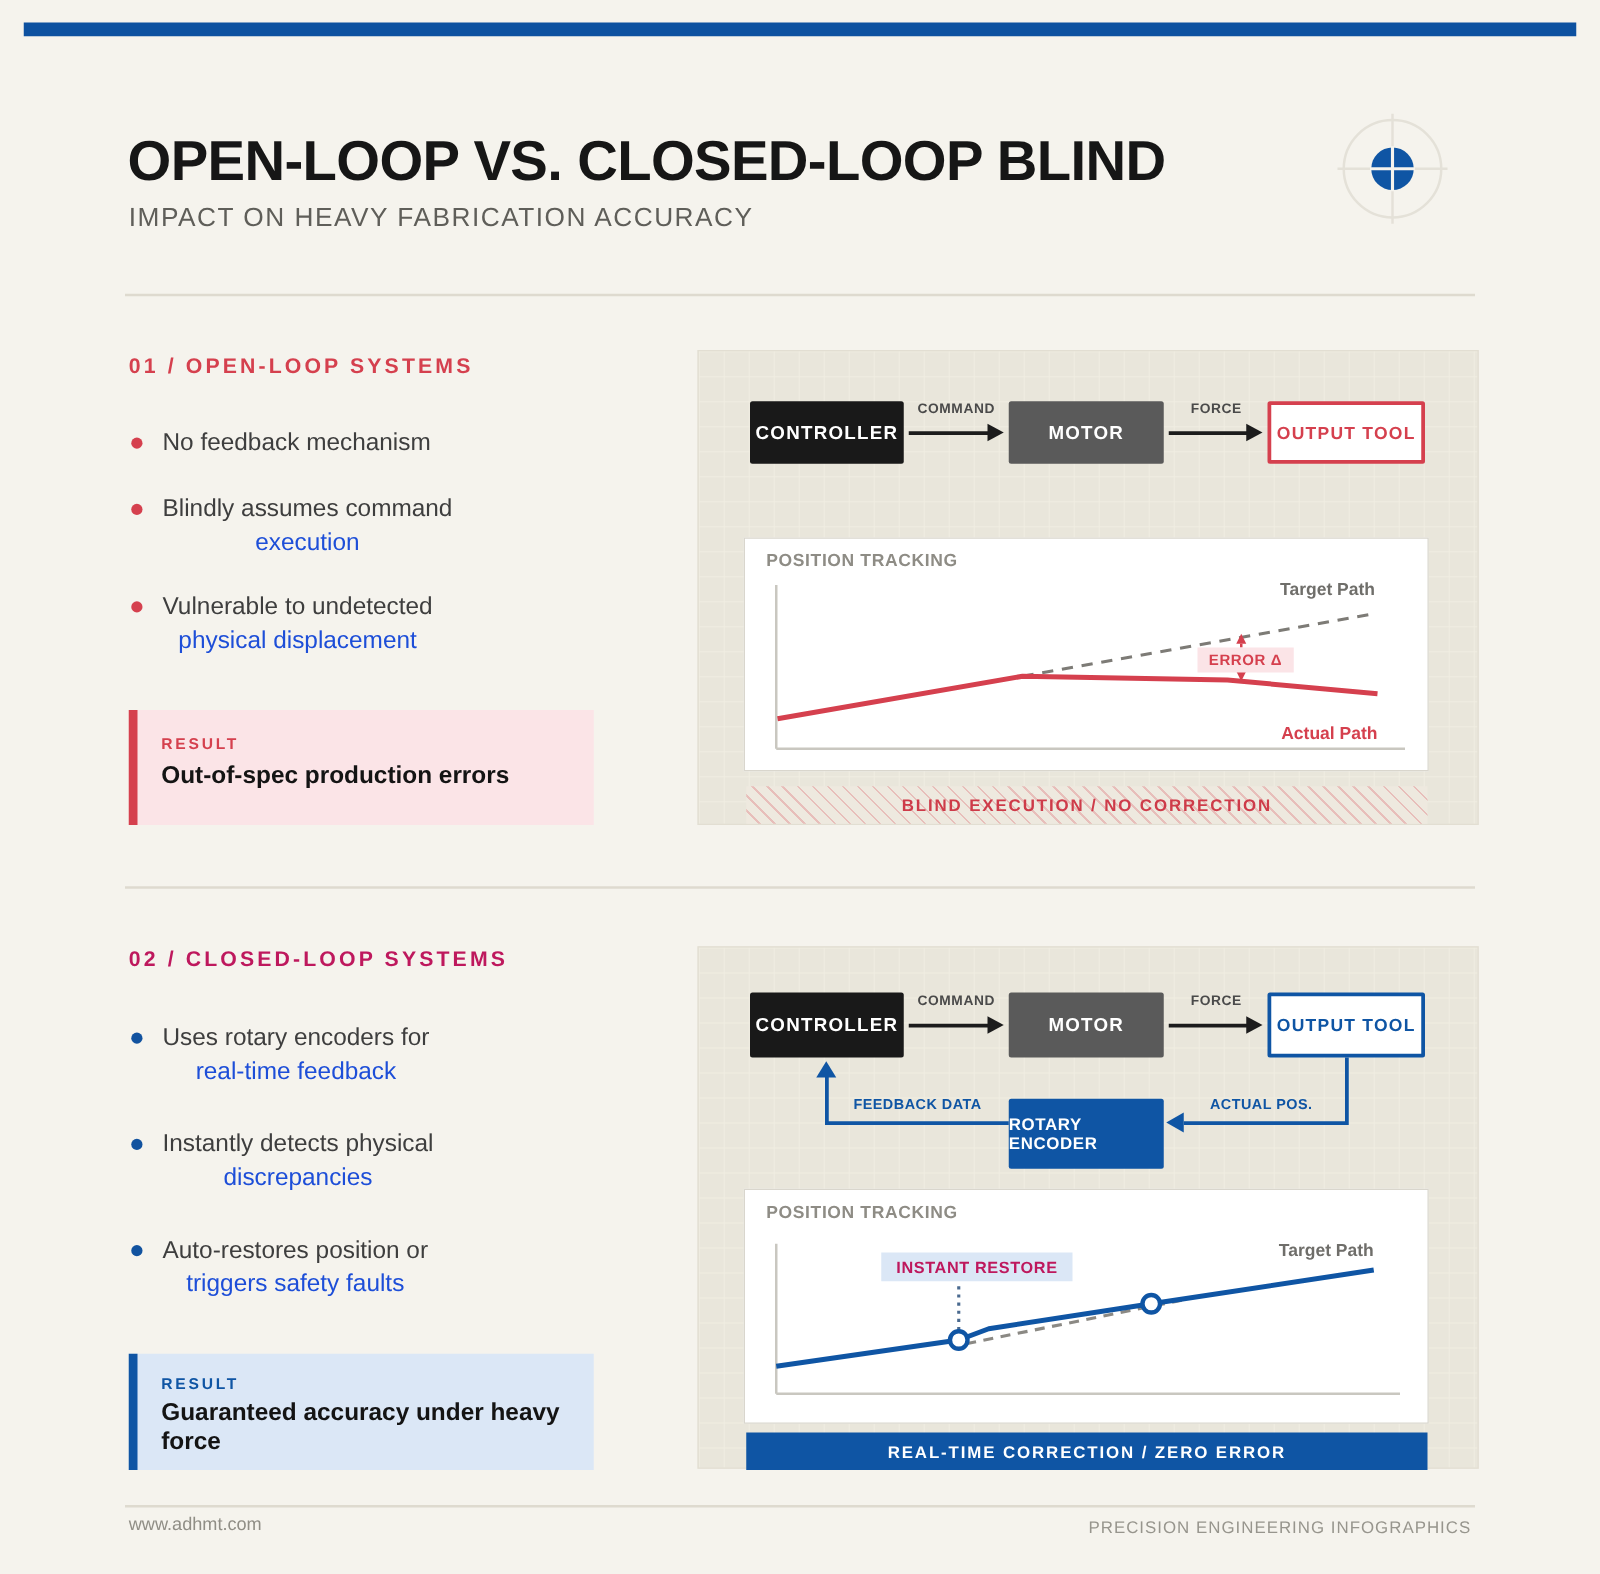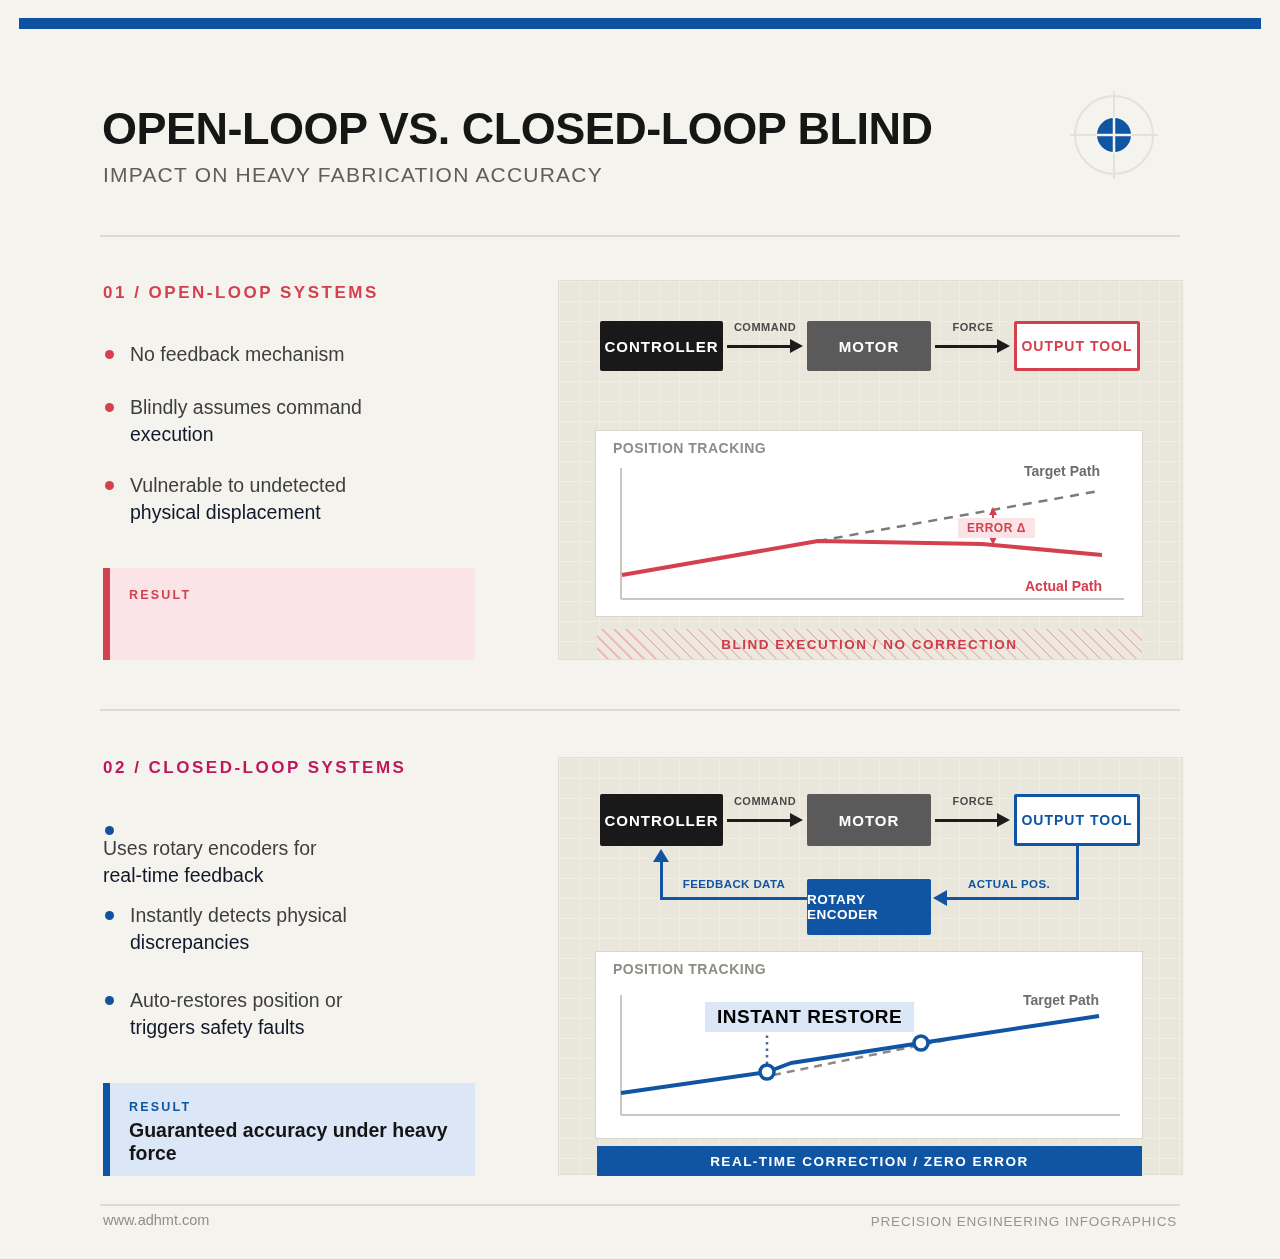--- a/index.html
+++ b/index.html
@@ -27,21 +27,21 @@
   
   .sec-head { left:103px; width:420px; font-size:17px; font-weight:bold; letter-spacing:2.5px; }
   .sec-head.red  { color:#d5404e; }
   .sec-head.blue { color:#be185d; }
 
   .bullet { left:103px; width:400px; display:flex; }
   .bullet .dot { width:9px; height:9px; border-radius:50%; margin:9px 16px 0 2px; flex:0 0 auto; }
   .dot.red  { background:#d5404e; }
   .dot.blue { background:#11529f; }
   .bullet .bl1 { font-size:19.5px; color:#3e3e3e; line-height:27px; }
-  .bullet .bl2 { font-size:19.5px; color:#0f172a; line-height:27px; }
+  .bullet .bl2 { font-size:19.5px; color:#1d4ed8; line-height:27px;text-align:center; }
 
   .result-box { left:103px; width:372px; }
   .result-box .bar { position:absolute; left:0; top:0; bottom:0; width:7px; }
   .result-box .inner { padding:20px 18px 0 26px; }
   .result-label { font-size:12.5px; font-weight:bold; letter-spacing:2.2px; margin-bottom:7px; }
   .result-text { font-size:19.5px; font-weight:bold; color:#141414; line-height:23px; }
   .result-box.pink { background:#fbe4e7; }
   .result-box.pink .bar { background:#d5404e; }
   .result-box.pink .result-label { color:#d5404e; }
   .result-box.lblue { background:#dbe7f6; }
@@ -98,21 +98,21 @@
   }
   .chart-title { position:absolute; left:17px; top:9px; font-size:14px; font-weight:bold; color:#8e8c85; letter-spacing:0.5px; }
   .chart-label { position:absolute; font-size:14px; font-weight:bold; white-space:nowrap; }
   .lab-gray { color:#6f6e6a; }
   .lab-red  { color:#d5404e; }
   .err-badge {
     position:absolute; background:#fbe4e7; color:#d5404e; font-size:12px; font-weight:bold;
     letter-spacing:0.5px; padding:3px 9px; white-space:nowrap;
   }
   .restore-badge {
-    position:absolute; background:#dbe7f6; color:#000000; font-size:19px; font-weight:bold;
+    position:absolute; background:#dbe7f6; color:#be185d; font-size:13px; font-weight:bold;
     letter-spacing:0.5px; padding:4px 12px; white-space:nowrap;
   }
 
   .banner {
     position:absolute; height:30px; display:flex; align-items:center; justify-content:center;
     font-size:13.5px; font-weight:bold; letter-spacing:1.5px; white-space:nowrap;
   }
   .banner.hatch {
     background:#eee9df;
     background-image:repeating-linear-gradient(45deg, transparent 0 7px, rgba(213,62,76,0.25) 7px 8.5px);
@@ -161,20 +161,21 @@
   <span>
     <div class="bl1">Vulnerable to undetected</div>
     <div class="bl2">physical displacement</div>
   </span>
 </div>
 
 <div class="abs result-box pink" style="top:568px; height:92px;">
   <div class="bar"></div>
   <div class="inner">
     <div class="result-label">RESULT</div>
+    <div class="result-text">Out-of-spec production errors</div>
   </div>
 </div>
 
 <div class="abs panel" style="top:280px; height:380px;">
 
   <div class="flow-box fb-black" style="left:41px; top:40px; width:123px; height:50px;">CONTROLLER</div>
   <div class="arrow-label" style="left:206px; top:40px;">COMMAND</div>
   <div class="h-arrow" style="left:168px; top:64px; width:64px;">
       <span class="head"></span>
     </div>
@@ -202,21 +203,21 @@
     <div class="chart-label lab-red" style="right:40px; top:125px;margin-top:22px;">Actual Path</div>
   </div>
 
   <div class="banner hatch" style="left:38px; top:348px; width:545px;">BLIND EXECUTION / NO CORRECTION</div>
 </div>
 
 <div class="abs divider" style="top:709px;"></div>
 
 <div class="abs sec-head blue" style="top:758px;">02 / CLOSED-LOOP SYSTEMS</div>
 
-<div class="abs bullet" style="top:817px;flex-direction:column;">
+<div class="abs bullet" style="top:817px;">
   <span class="dot blue"></span>
   <span>
     <div class="bl1">Uses rotary encoders for</div>
     <div class="bl2">real-time feedback</div>
   </span>
 </div>
 <div class="abs bullet" style="top:902px;">
   <span class="dot blue"></span>
   <span>
     <div class="bl1">Instantly detects physical</div>

